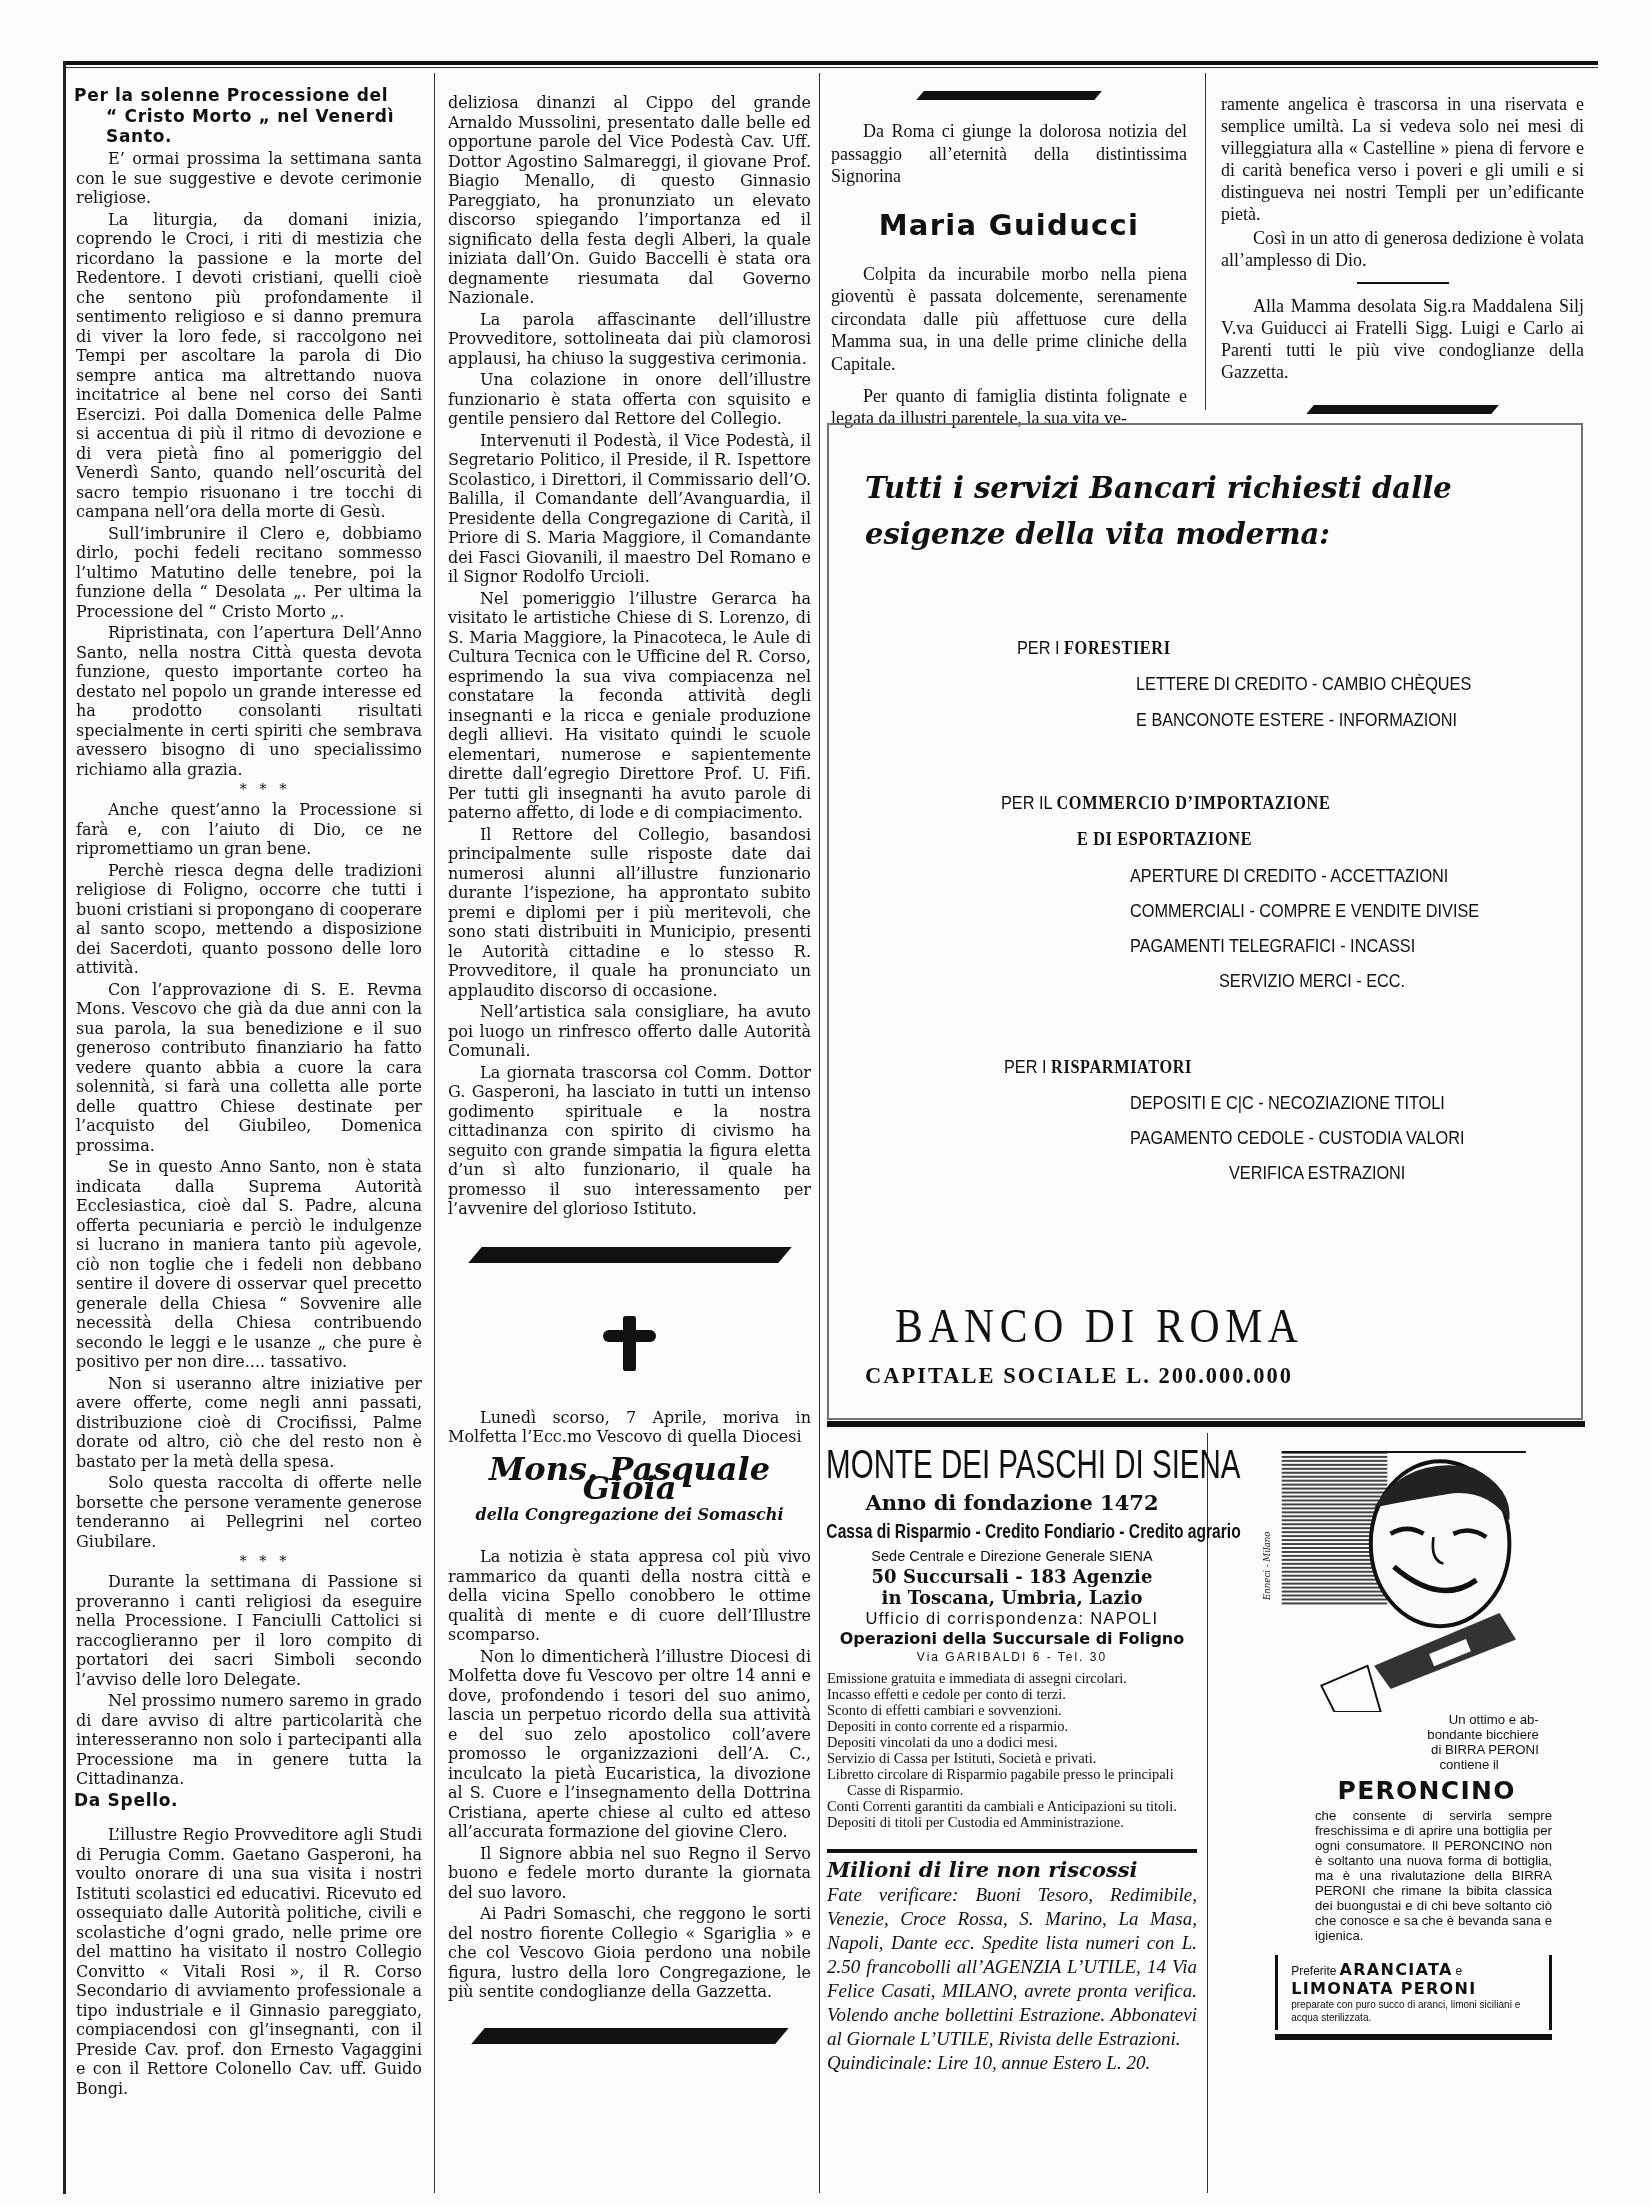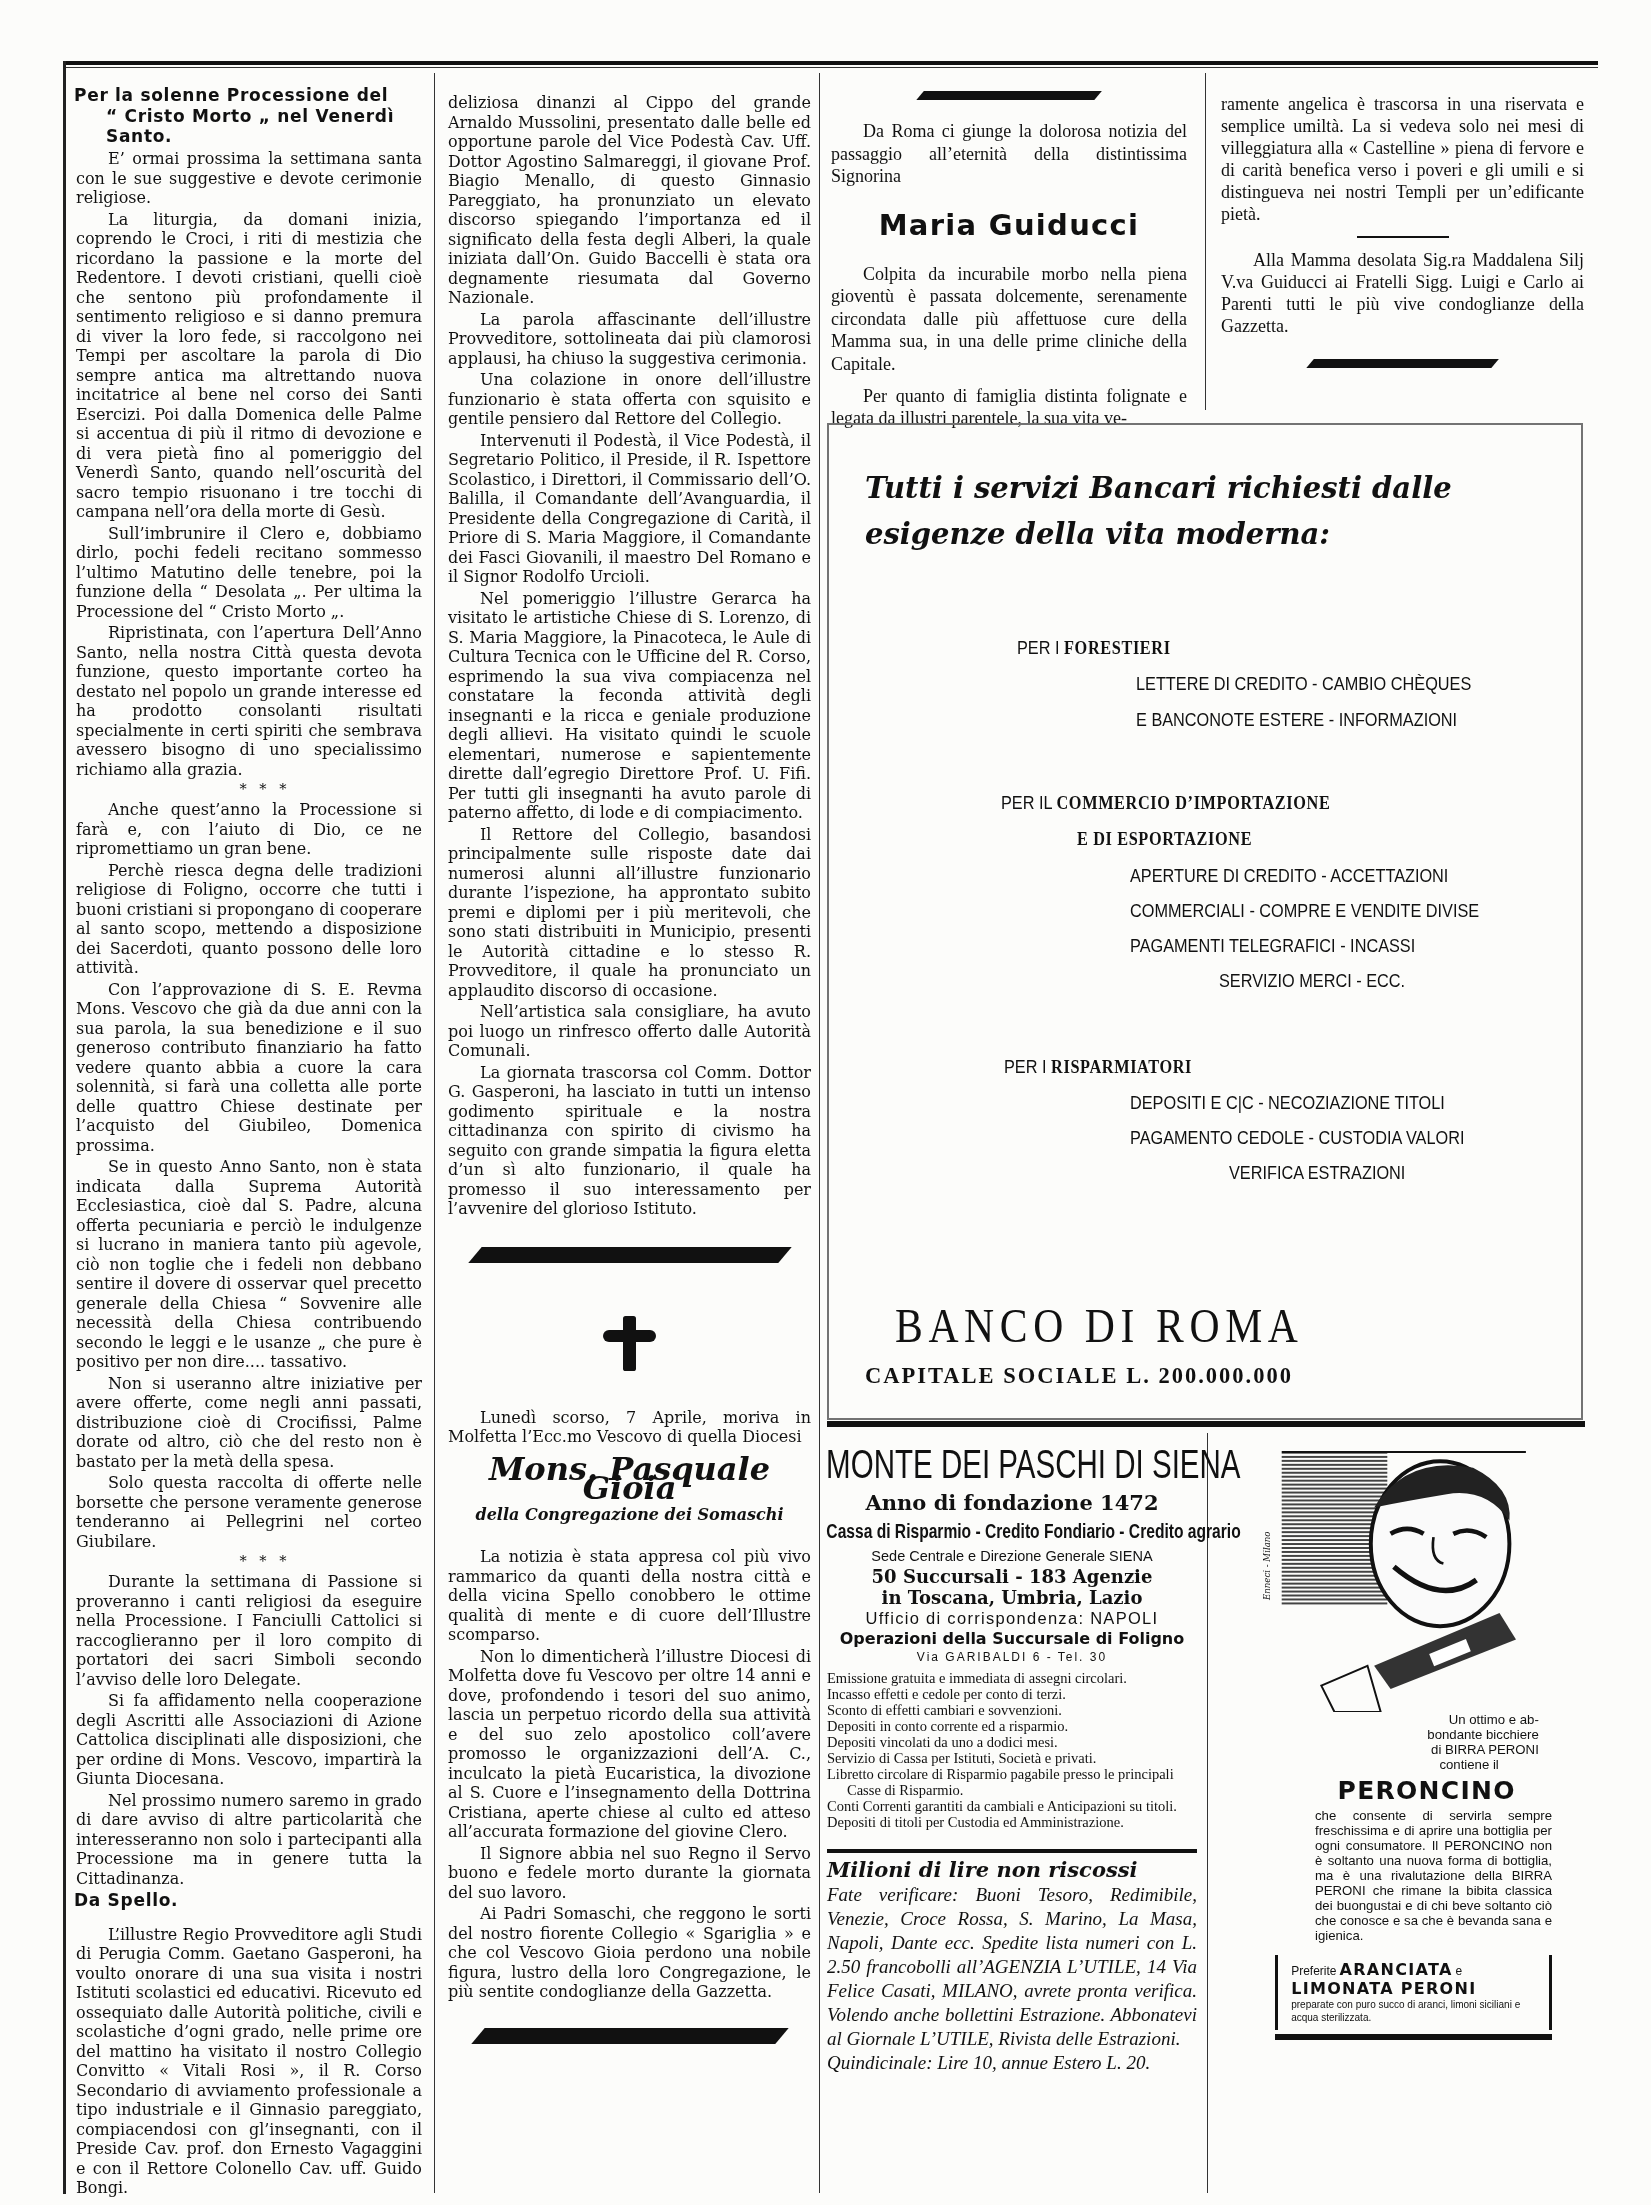--- a/index.html
+++ b/index.html
@@ -84,21 +84,20 @@
     <p>Ripristinata, con l’apertura Dell’Anno Santo, nella nostra Città questa devota funzione, questo importante corteo ha destato nel popolo un grande interesse ed ha prodotto consolanti risultati specialmente in certi spiriti che sembrava avessero bisogno di uno specialissimo richiamo alla grazia.</p>
     <p class="stars">* * *</p>
     <p>Anche quest’anno la Processione si farà e, con l’aiuto di Dio, ce ne ripromettiamo un gran bene.</p>
     <p>Perchè riesca degna delle tradizioni religiose di Foligno, occorre che tutti i buoni cristiani si propongano di cooperare al santo scopo, mettendo a disposizione dei Sacerdoti, quanto possono delle loro attività.</p>
     <p>Con l’approvazione di S. E. Revma Mons. Vescovo che già da due anni con la sua parola, la sua benedizione e il suo generoso contributo finanziario ha fatto vedere quanto abbia a cuore la cara solennità, si farà una colletta alle porte delle quattro Chiese destinate per l’acquisto del Giubileo, Domenica prossima.</p>
     <p>Se in questo Anno Santo, non è stata indicata dalla Suprema Autorità Ecclesiastica, cioè dal S. Padre, alcuna offerta pecuniaria e perciò le indulgenze si lucrano in maniera tanto più agevole, ciò non toglie che i fedeli non debbano sentire il dovere di osservar quel precetto generale della Chiesa “ Sovvenire alle necessità della Chiesa contribuendo secondo le leggi e le usanze „ che pure è positivo per non dire.... tassativo.</p>
     <p>Non si useranno altre iniziative per avere offerte, come negli anni passati, distribuzione cioè di Crocifissi, Palme dorate od altro, ciò che del resto non è bastato per la metà della spesa.</p>
     <p>Solo questa raccolta di offerte nelle borsette che persone veramente generose tenderanno ai Pellegrini nel corteo Giubilare.</p>
     <p class="stars">* * *</p>
     <p>Durante la settimana di Passione si proveranno i canti religiosi da eseguire nella Processione. I Fanciulli Cattolici si raccoglieranno per il loro compito di portatori dei sacri Simboli secondo l’avviso delle loro Delegate.</p>
-    <p>Si fa affidamento nella cooperazione degli Ascritti alle Associazioni di Azione Cattolica disciplinati alle disposizioni, che per ordine di Mons. Vescovo, impartirà la Giunta Diocesana.</p>
     <p>Nel prossimo numero saremo in grado di dare avviso di altre particolarità che interesseranno non solo i partecipanti alla Processione ma in genere tutta la Cittadinanza.</p>
     <div class="sub-head">Da Spello.</div>
     <p>L’illustre Regio Provveditore agli Studi di Perugia Comm. Gaetano Gasperoni, ha voulto onorare di una sua visita i nostri Istituti scolastici ed educativi. Ricevuto ed ossequiato dalle Autorità politiche, civili e scolastiche d’ogni grado, nelle prime ore del mattino ha visitato il nostro Collegio Convitto « Vitali Rosi », il R. Corso Secondario di avviamento professionale a tipo industriale e il Ginnasio pareggiato, compiacendosi con gl’insegnanti, con il Preside Cav. prof. don Ernesto Vagaggini e con il Rettore Colonello Cav. uff. Guido Bongi.</p>
 
   </div>
 
   <div class="vrule" style="left:434px;top:73px;height:2120px;"></div>
 
   <div class="col c2">
     <p class="noind">deliziosa dinanzi al Cippo del grande Arnaldo Mussolini, presentato dalle belle ed opportune parole del Vice Podestà Cav. Uff. Dottor Agostino Salmareggi, il giovane Prof. Biagio Menallo, di questo Ginnasio Pareggiato, ha pronunziato un elevato discorso spiegando l’importanza ed il significato della festa degli Alberi, la quale iniziata dall’On. Guido Baccelli è stata ora degnamente riesumata dal Governo Nazionale.</p>
@@ -137,20 +136,21 @@
     <p>Da Roma ci giunge la dolorosa notizia del passaggio all’eternità della distintissima Signorina</p>
     <div class="name-big">Maria Guiducci</div>
     <p style="margin-bottom:9.2px;">Colpita da incurabile morbo nella piena gioventù è passata dolcemente, serenamente circondata dalle più affettuose cure della Mamma sua, in una delle prime cliniche della Capitale.</p>
     <p>Per quanto di famiglia distinta folignate e legata da illustri parentele, la sua vita ve-</p>
   </div>
 
   <div class="vrule" style="left:1205px;top:73px;height:337px;"></div>
 
   <div class="col c4">
     <p class="noind">ramente angelica è trascorsa in una riservata e semplice umiltà. La si vedeva solo nei mesi di villeggiatura alla « Castelline » piena di fervore e di carità benefica verso i poveri e gli umili e si distingueva nei nostri Templi per un’edificante pietà.</p>
+    <p>Così in un atto di generosa dedizione è volata all’amplesso di Dio.</p>
     <div style="width:92px;height:2.6px;background:#111;margin:10.6px auto 10.6px;"></div>
     <p>Alla Mamma desolata Sig.ra Maddalena Silj V.va Guiducci ai Fratelli Sigg. Luigi e Carlo ai Parenti tutti le più vive condoglianze della Gazzetta.</p>
     <div style="margin-top:22.5px;">
       <div class="blackbar" style="width:185px;height:9.2px;"></div>
     </div>
   </div>
 
   <div class="bdr">
     <div class="bdr-title">Tutti i servizi Bancari richiesti dalle esigenze della vita moderna:</div>
 

